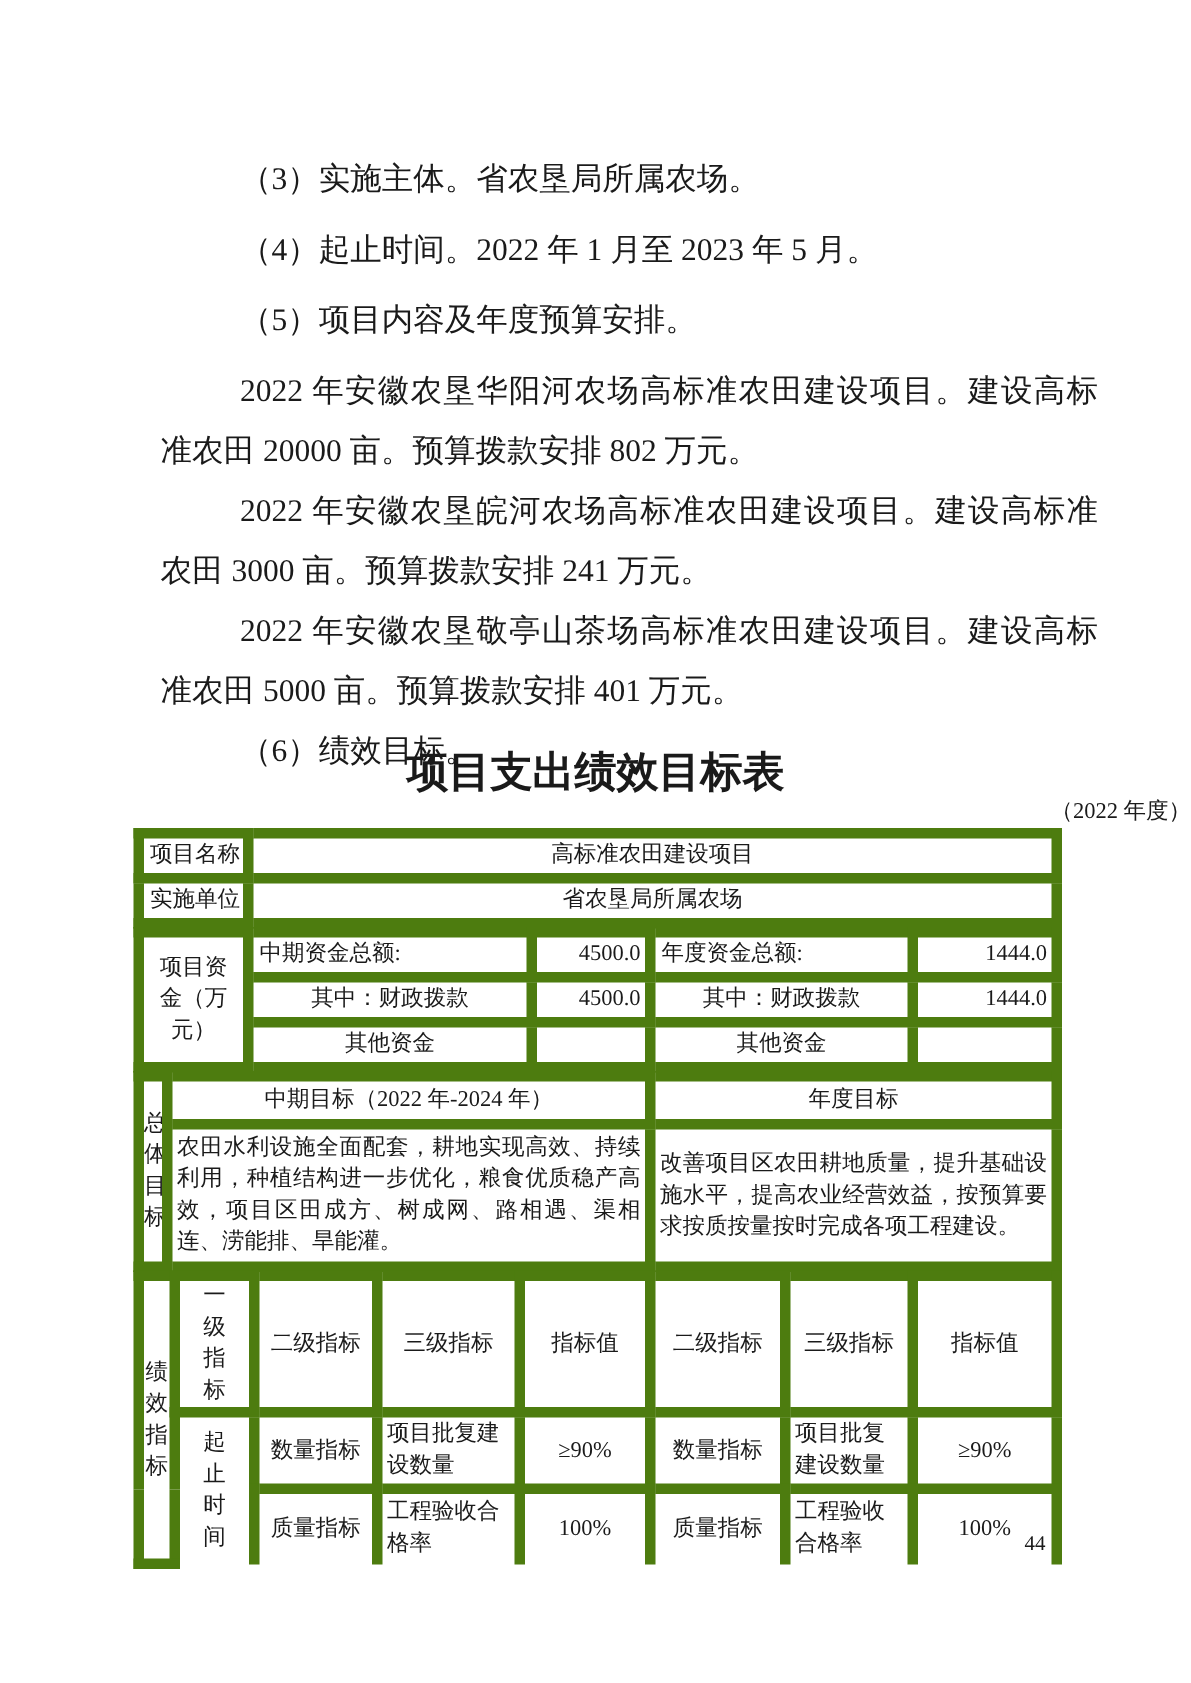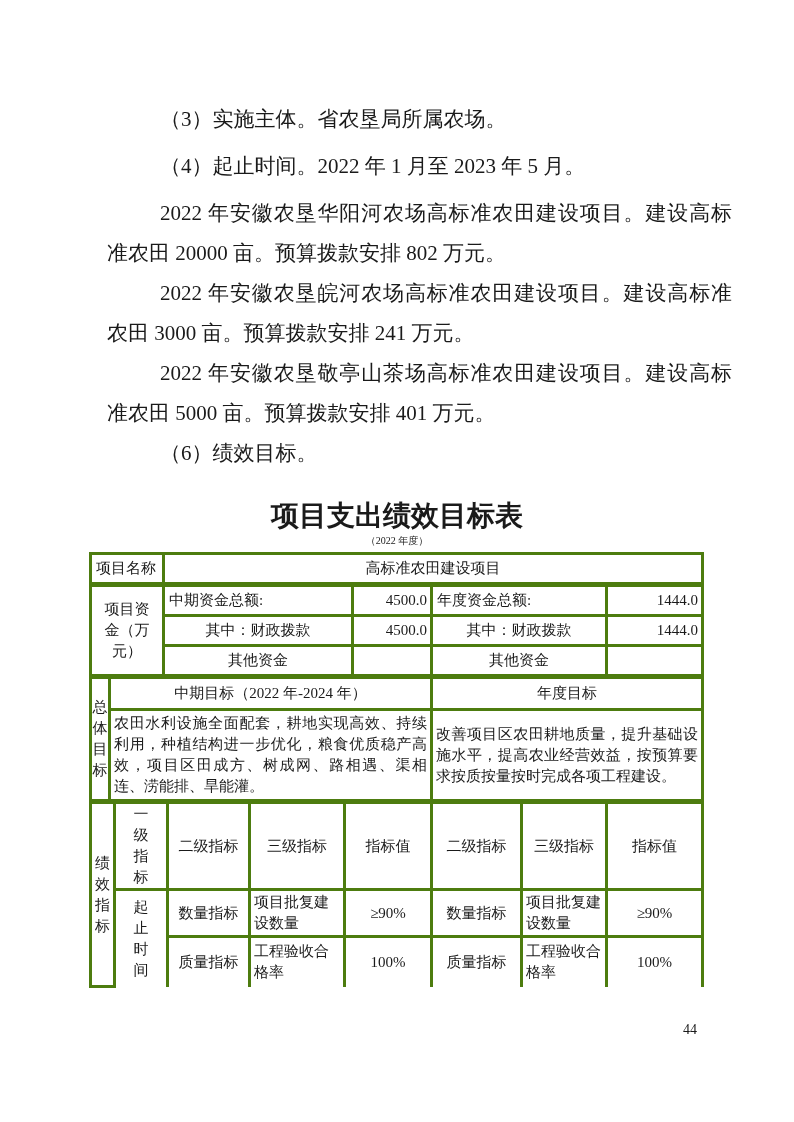--- a/index.html
+++ b/index.html
@@ -16,30 +16,30 @@
   .text-block p {
     margin:0; font-size:21px; line-height:40px;
     text-align:justify; text-justify:inter-ideograph;
   }
   .text-block p.indent { text-indent:53px; }
   .text-block p.sp { margin-bottom:7px; }
 
   
   .table-block { position:absolute; left:0; top:503px; width:794px; }
   .tbl-title { font-size:28px; font-weight:bold; text-align:center; line-height:26px; margin:0; }
-  .tbl-subtitle { font-size:10px; text-align:center; line-height:20px; margin:2px 0 2px; }
+  .tbl-subtitle { font-size:15px; text-align:right; line-height:20px; margin:2px 0 2px; }
 
   table {
     border-collapse:collapse; table-layout:fixed;
     width:612px; margin-left:89px;
     font-size:15px; color:#1a1a1a;
   }
   table + table, .tbl-subtitle + table { margin-top:-1px; }
   td {
-    border:3px solid #4d7c0f;
+    border:7px solid #4d7c0f;
     padding:1px 2px;
     text-align:center; vertical-align:middle;
     overflow:hidden; word-break:break-all; line-height:21px;
   }
   td.lbl   { text-align:left; padding-left:4px; }
   td.left  { text-align:left; padding-left:3px; }
   td.num   { text-align:right; padding-right:3px;margin-top:20px; }
   td.just  { text-align:justify; text-justify:inter-ideograph; padding:2px 3px; vertical-align:middle; }
   td.vert  { padding:0; line-height:21px; }
   td.pad2  { padding:0 11px; }
@@ -52,39 +52,44 @@
   }
 </style>
 </head>
 <body>
 
 <div class="page">
 
   <div class="text-block">
     <p class="indent sp">（3）实施主体。省农垦局所属农场。</p>
     <p class="indent sp">（4）起止时间。2022 年 1 月至 2023 年 5 月。</p>
+    <p class="indent sp">（5）项目内容及年度预算安排。</p>
     <p class="indent">2022 年安徽农垦华阳河农场高标准农田建设项目。建设高标准农田 20000 亩。预算拨款安排 802 万元。</p>
     <p class="indent">2022 年安徽农垦皖河农场高标准农田建设项目。建设高标准农田 3000 亩。预算拨款安排 241 万元。</p>
     <p class="indent">2022 年安徽农垦敬亭山茶场高标准农田建设项目。建设高标准农田 5000 亩。预算拨款安排 401 万元。</p>
     <p class="indent">（6）绩效目标。</p>
   </div>
 
   <div class="table-block">
     <p class="tbl-title">项目支出绩效目标表</p>
     <p class="tbl-subtitle">（2022 年度）</p>
 
     <table>
       <colgroup>
           <col style="width:73px">
           <col style="width:539px">
         </colgroup>
       <tbody>
           <tr style="height:30px">
         <td class="lbl">项目名称</td>
         <td>高标准农田建设项目</td>
+      </tr>
+      <tr style="height:30px">
+        <td class="lbl">实施单位</td>
+        <td>省农垦局所属农场</td>
       </tr>
     </tbody>
       </table>
 
     <table>
       <colgroup>
         <col style="width:73px">
           <col style="width:189px">
           <col style="width:79px">
         <col style="width:175px">

